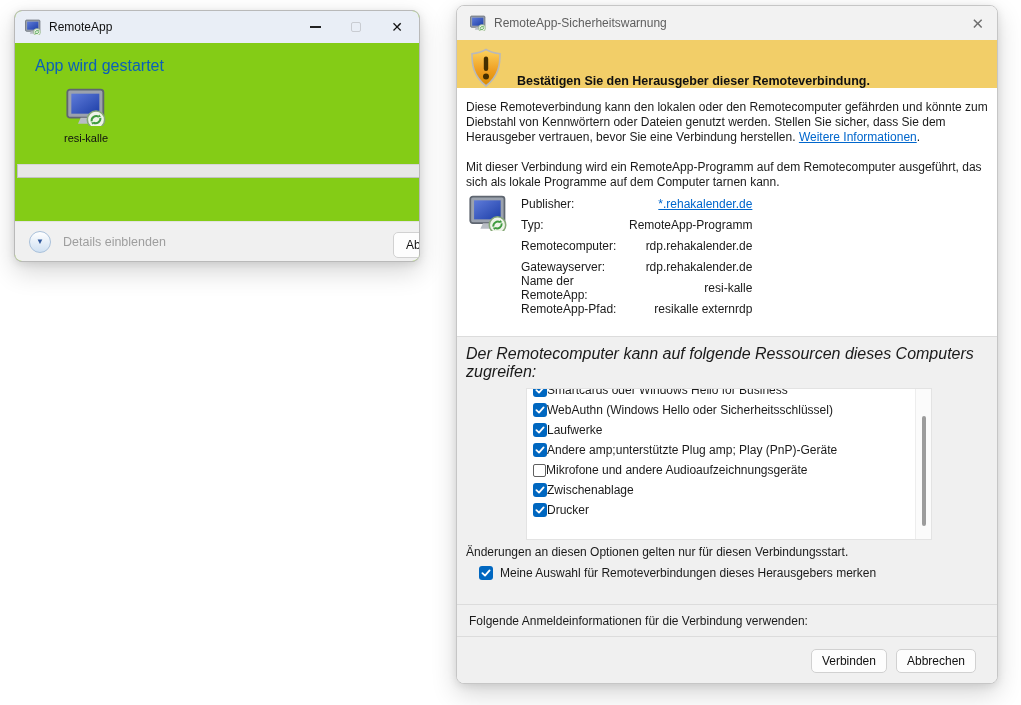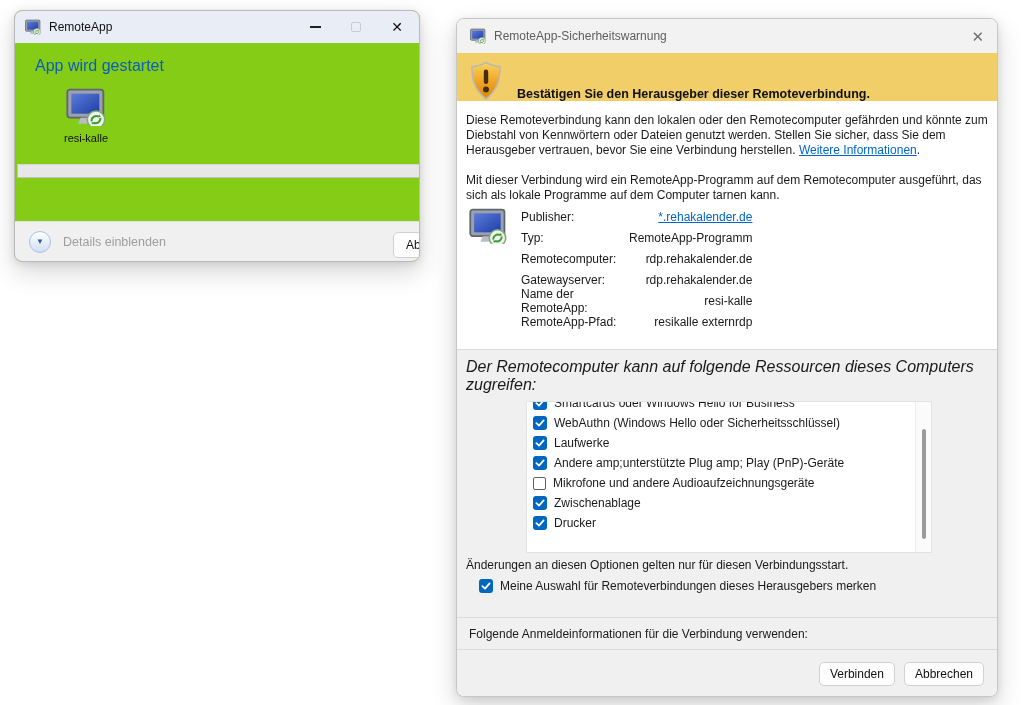--- a/index.html
+++ b/index.html
@@ -26,21 +26,21 @@
                border-top:1px solid #e2e2e2; display:flex; align-items:center; padding-left:14px; gap:12px; }
   .expander { width:22px; height:22px; border-radius:50%; border:1px solid #a9c0da; flex:0 0 auto;
               background:linear-gradient(#ffffff,#cfe0f2); display:flex; align-items:center; justify-content:center;
               font-size:8px; color:#30589c; }
   .pw-details-label { font-size:12.5px; color:#9e9e9e; }
   .pw-abb { position:absolute; left:378px; top:10px; width:73px; height:26px; background:#fdfdfd;
             border:1px solid #d1d1d1; border-radius:5px; font-size:12px; color:#111;
             display:flex; align-items:center; padding-left:12px; white-space:nowrap; overflow:hidden; }
 
   
-  #security-dialog { left:456px; top:18px; width:542px; height:679px; border:1px solid #c6c6c6; background:#fff; }
+  #security-dialog { left:456px; top:5px; width:542px; height:679px; border:1px solid #c6c6c6; background:#fff; }
   .sd-titlebar { height:34px; background:#f2f2f2; display:flex; align-items:center; padding:0 13px; }
   .sd-title { font-size:12px; color:#5e5e5e; margin-left:8px; }
   .sd-close { margin-left:auto; font-size:15px; color:#6f6f6f; line-height:1; }
   .banner { height:48px; background:#f2ce68; display:flex; align-items:flex-end; gap:13px; padding:0 11px; }
   .banner-text { font-weight:bold; font-size:12.5px; color:#101010; }
 
   .sd-white { height:248px; overflow:hidden; background:#fff; }
   .warn { margin:12px 4px 0 9px; font-size:12px; line-height:15px; color:#1a1a1a; }
   .warn2 { margin-top:15px; }
   a.link { color:#0066cc; text-decoration:underline; cursor:pointer; }
@@ -48,34 +48,34 @@
   .details-icon { flex:0 0 auto; margin-top:2px; }
   .detail-table { margin-left:14px; }
   .detail-row { display:flex; height:21px; align-items:center; font-size:12px;justify-content:space-between; }
   .dlabel { width:108px; flex:0 0 auto; }
 
   .sd-gray { height:300px; background:#f0f0f0; border-top:1px solid #dcdcdc; overflow:hidden; position:relative; }
   .res-heading { margin:8px 0 0 9px; font-size:16px;font-style:italic; }
   .listbox { margin:7px 0 0 69px; width:406px; height:152px; background:#fff; border:1px solid #e3e3e3;
              overflow:hidden; position:relative; }
   .rows { margin-top:-9px; padding-left:6px; }
-  .res-row { height:20px; display:flex; align-items:center; gap:7px; font-size:12px; white-space:nowrap; }
+  .res-row { height:20px; display:flex; align-items:center; font-size:12px; white-space:nowrap; }
   .cb { width:14px; height:14px; border-radius:3px; flex:0 0 auto; display:flex; align-items:center; justify-content:center; }
   .cb.checked { background:#0067c0; }
   .cb.unchecked { width:13px; height:13px; background:#fff; border:1px solid #5f5f5f; border-radius:2px; }
   .scrolltrack { position:absolute; right:0; top:0; bottom:0; width:16px; background:#fbfbfb; border-left:1px solid #ededed; }
   .scrollthumb { position:absolute; left:6px; width:4px; top:27px; height:110px; background:#9c9c9c; border-radius:2px; }
   .note { margin:5px 0 0 9px; font-size:12px; }
   .remember { margin:7px 0 0 9px; display:flex; align-items:center; gap:7px; font-size:12px;padding-left:13px; }
   .creds { border-top:1px solid #dcdcdc; margin-top:24px; padding:9px 0 0 12px; }
   .creds-value { margin:6px 0 0 52px; font-size:12px; }
   .creds-heading { font-size:12px; }
 
   .sd-footer { height:49px; background:#f0f0f0; border-top:1px solid #dcdcdc; display:flex;
-               align-items:center; justify-content:flex-end; gap:9px; padding-right:13px; }
+               align-items:center; justify-content:flex-end; gap:9px; padding-right:21px; }
   .btn { min-width:73px; height:24px; background:#fdfdfd; border:1px solid #d1d1d1; border-radius:5px;
          font-size:12px; color:#111; display:flex; align-items:center; justify-content:center; padding:0 10px; }
 </style>
 </head>
 <body>
 
 <svg width="0" height="0" style="position:absolute" aria-hidden="true">
   <defs>
     <linearGradient id="scr" x1="0" y1="0" x2="1" y2="1">
       <stop offset="0" stop-color="#5e7bd9"></stop>

